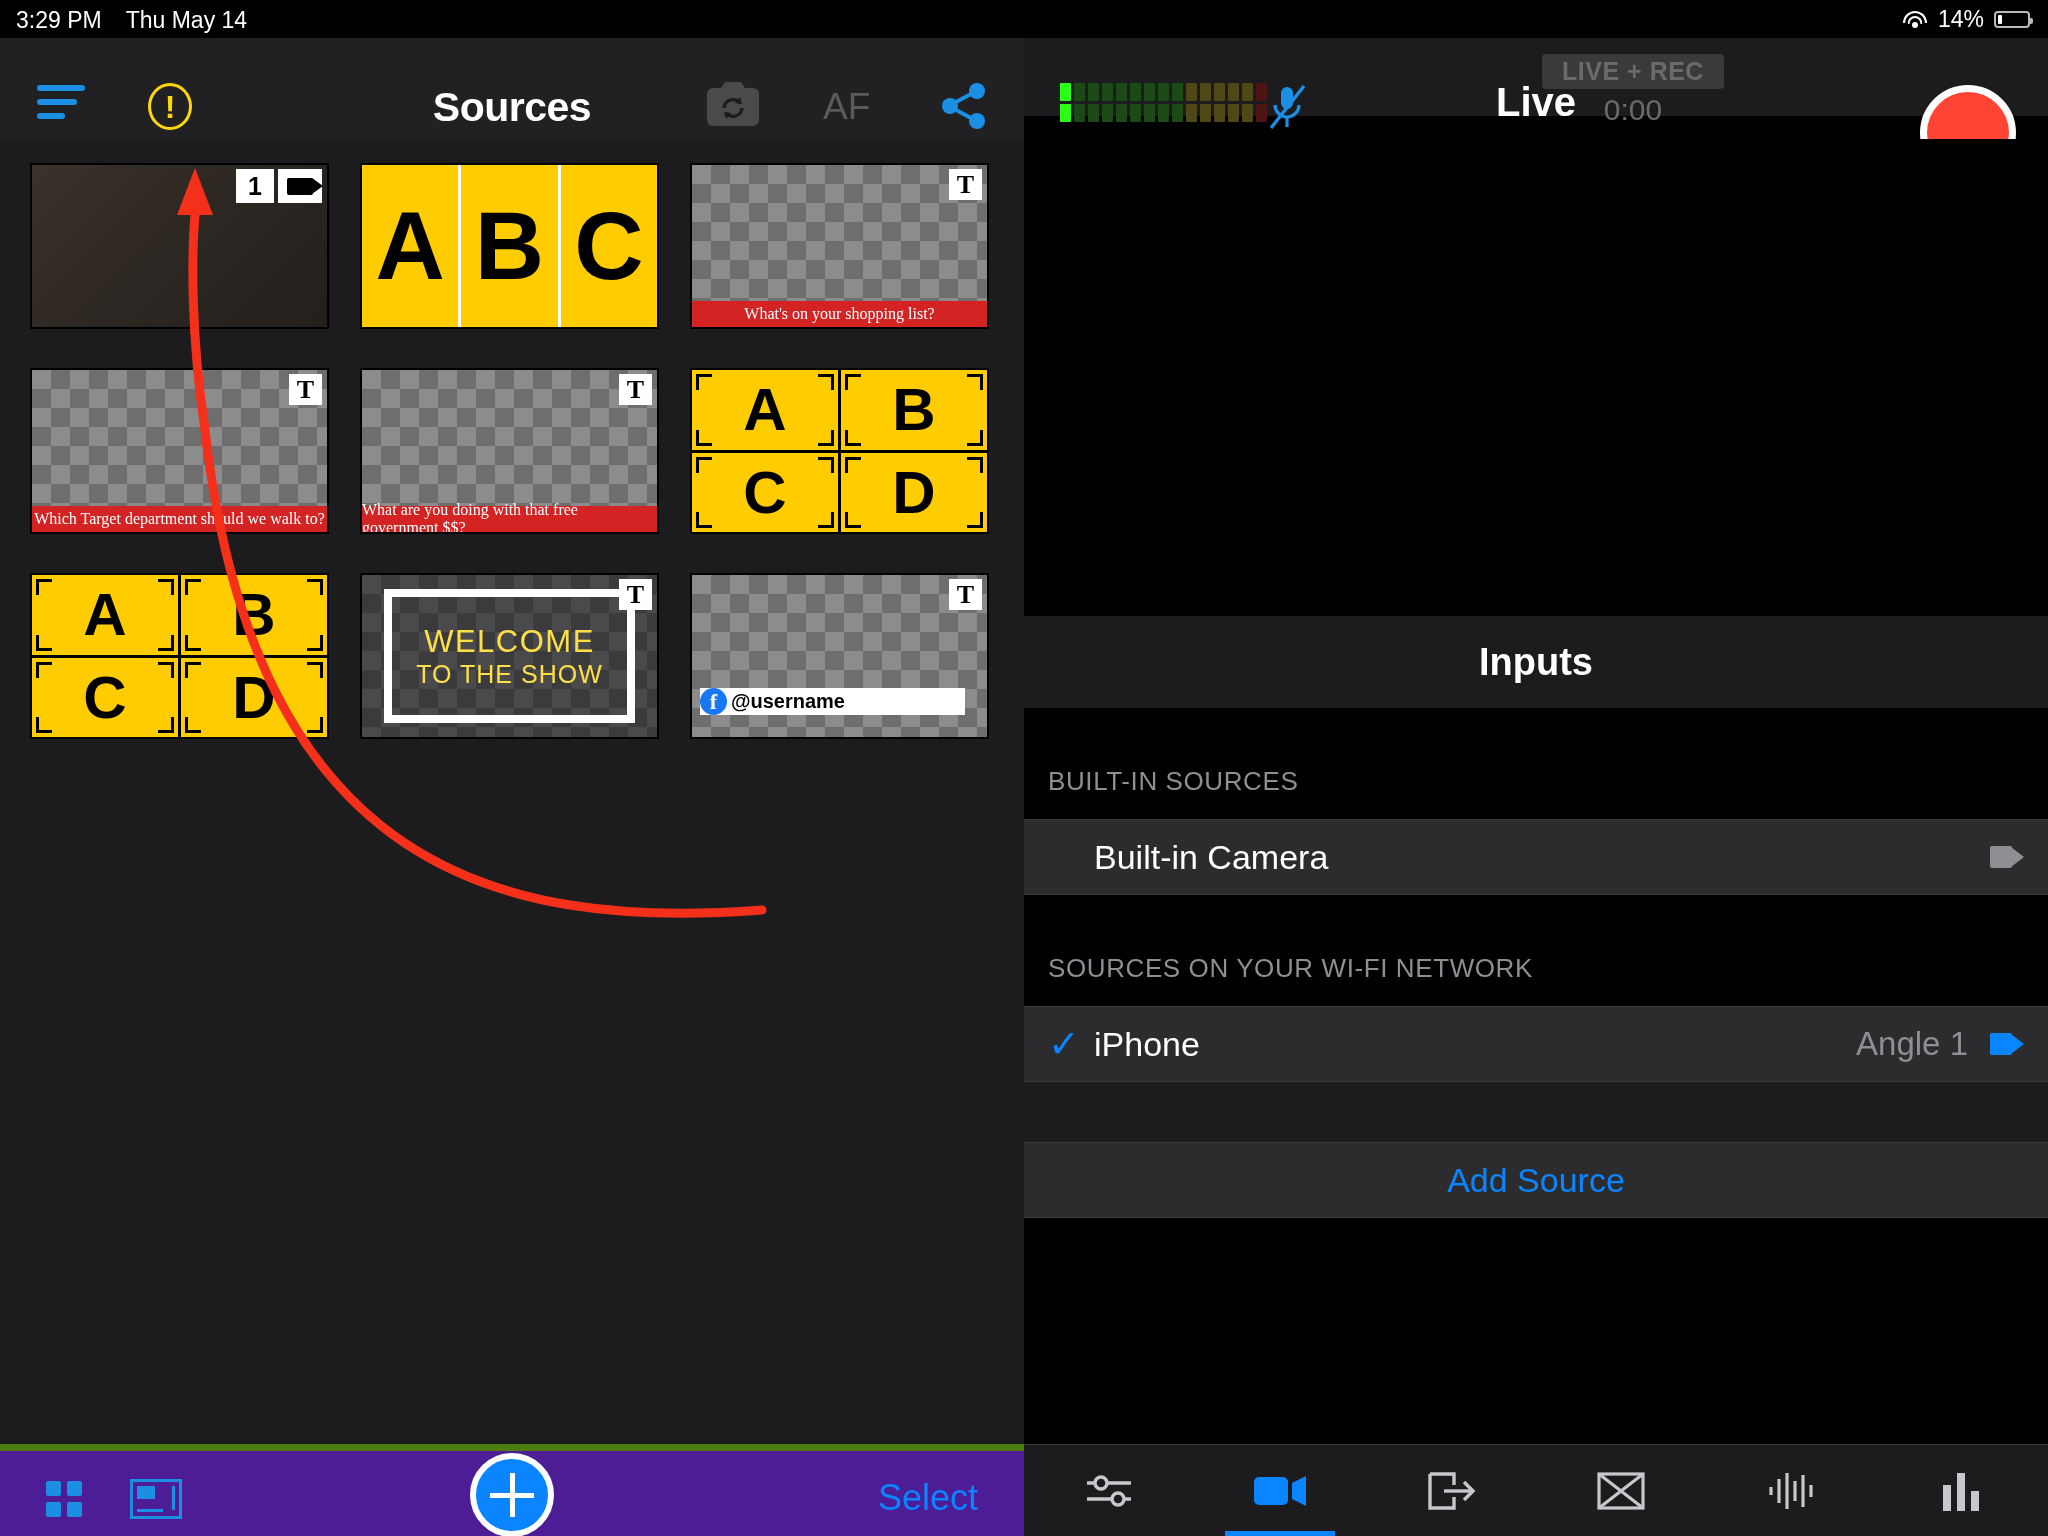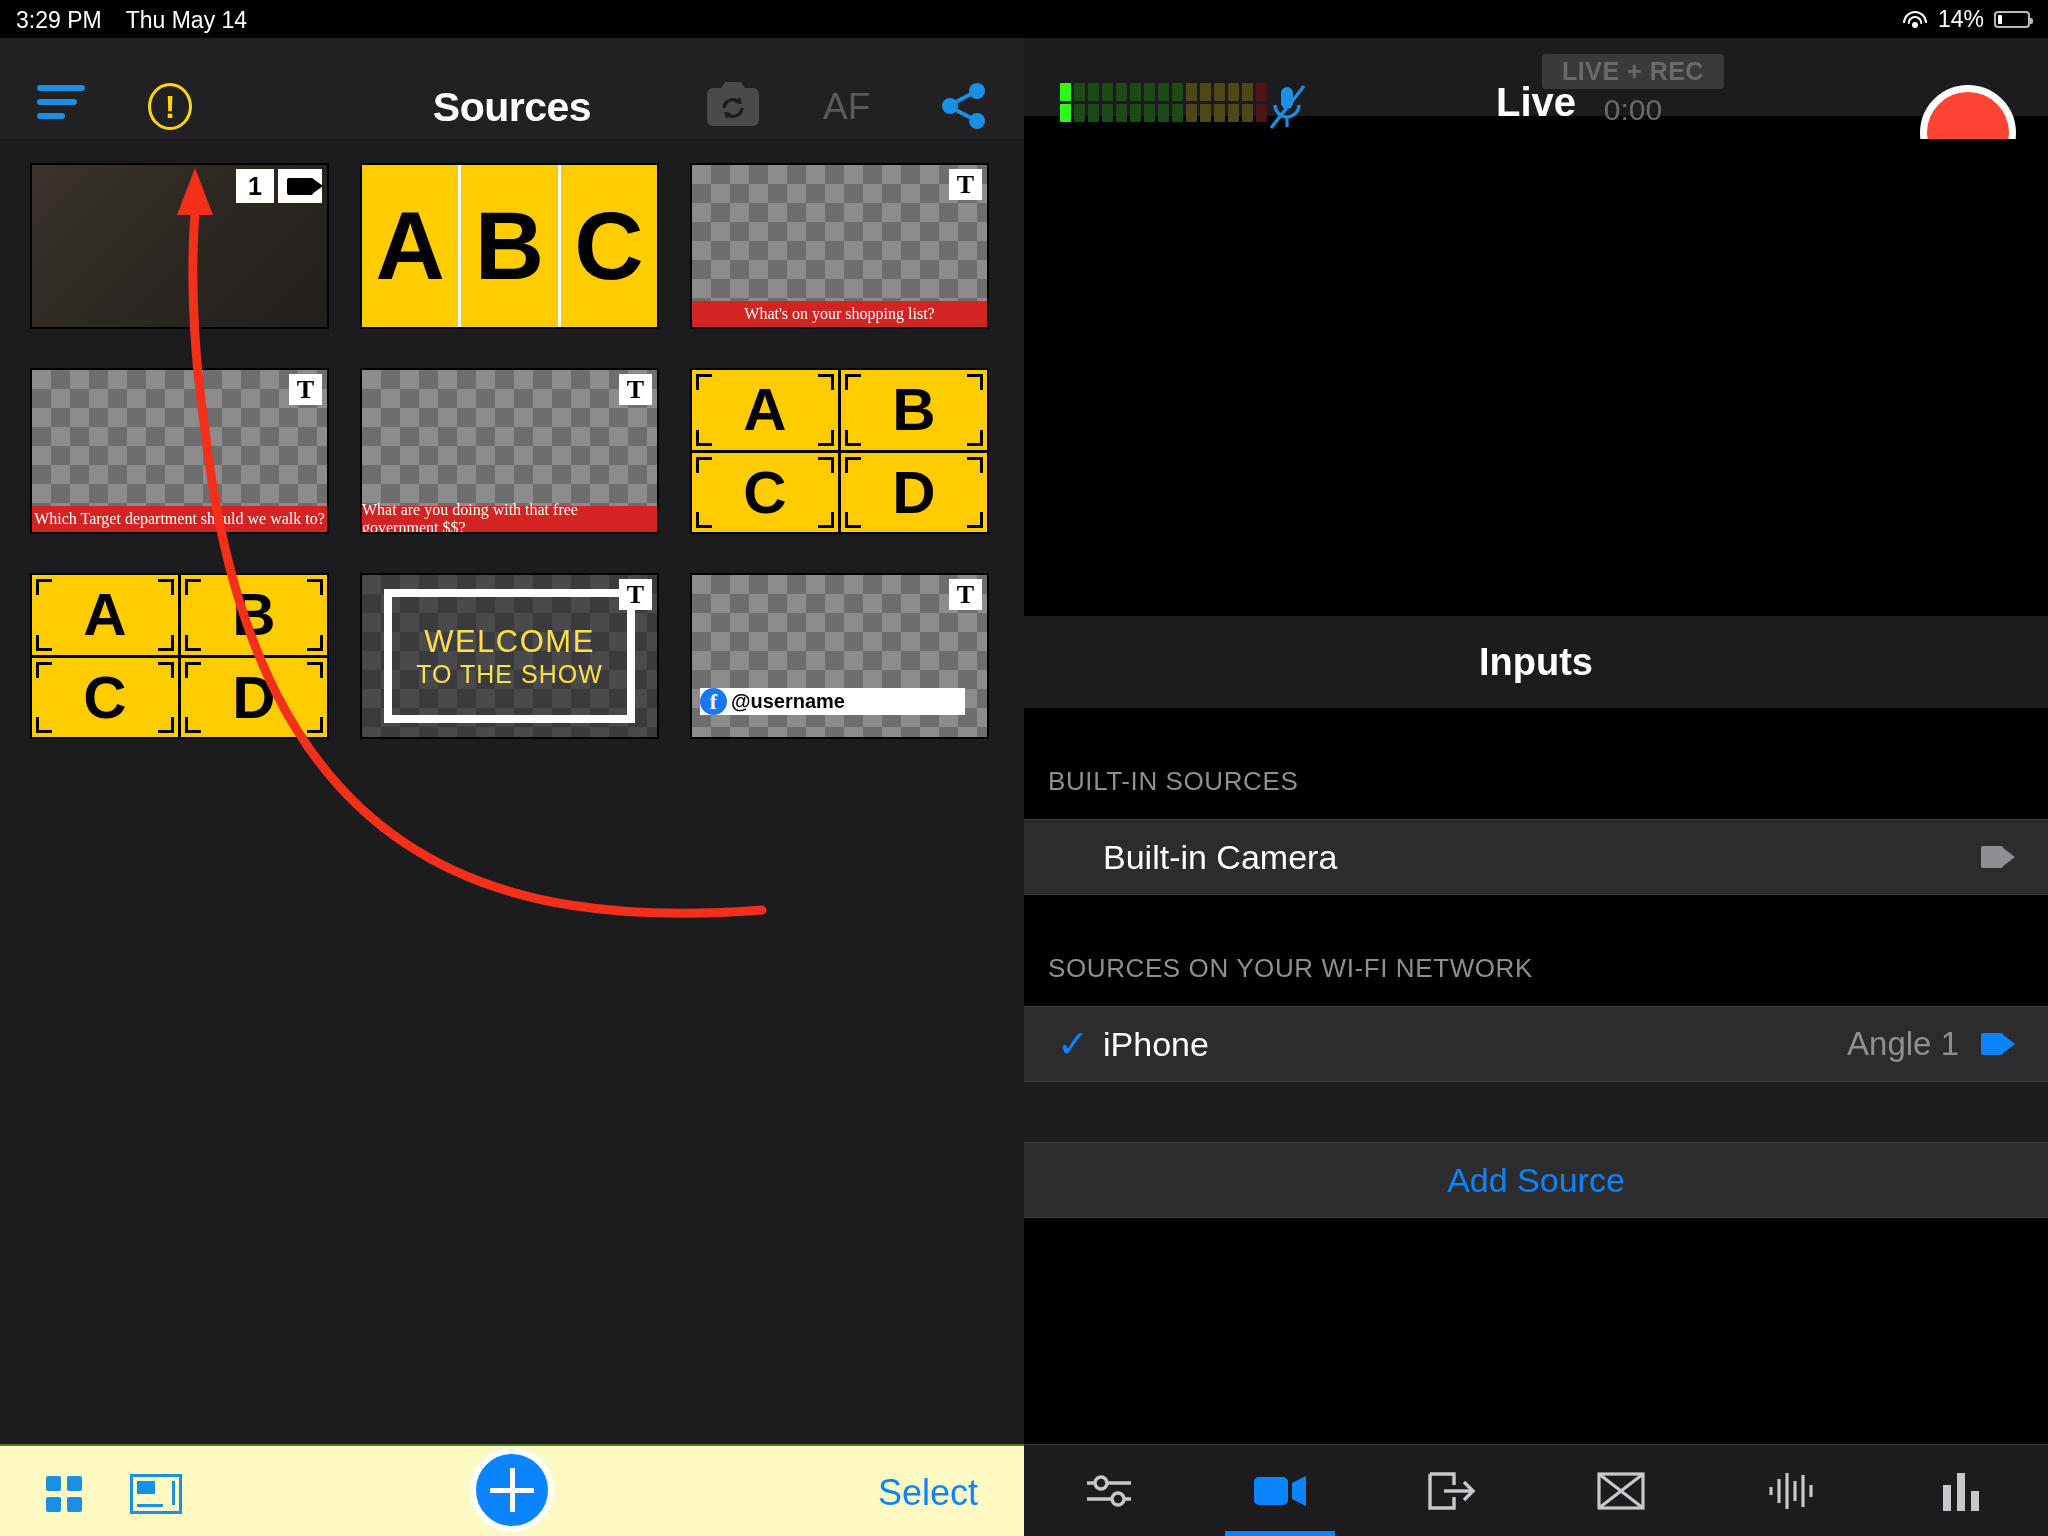--- a/index.html
+++ b/index.html
@@ -108,21 +108,21 @@
   
   .userbar { position:absolute; left:8px; bottom:22px; width:265px; height:27px; background:#fff;
              display:flex; align-items:center; }
   .fb { width:27px; height:27px; border-radius:50%; background:#1877f2; color:#fff;
         font-family:"Liberation Serif", serif; font-weight:bold; font-size:22px;
         display:flex; align-items:center; justify-content:center; flex:none; margin-right:4px;}
   .userbar .uname { color:#000; font-size:20px; font-weight:bold; }
 
   
   #lbottom { position:absolute; bottom:0; left:0; width:1024px; height:92px;
-             background:#fef9c3; border-top:2px solid #4d7c0f; }
+             background:#4c1d95; border-top:7px solid #4d7c0f; }
   #grid-icon { position:absolute; left:46px; top:30px; width:36px; height:36px;
                display:grid; grid-template-columns:1fr 1fr; grid-template-rows:1fr 1fr; gap:6px; }
   #grid-icon i { background:#1a8fe3; border-radius:2px; }
   #layout-icon { position:absolute; left:130px; top:28px; width:52px; height:40px;
                  border:3px solid #1a8fe3; }
   #layout-icon i { position:absolute; background:#1a8fe3; }
   #layout-icon i.a { left:4px; top:4px; width:18px; height:13px; }
   #layout-icon i.b { left:4px; bottom:4px; width:26px; height:3px; }
   #layout-icon i.c { right:4px; top:4px; width:3px; height:24px; }
   #plus-btn { position:absolute; left:512px; top:44px; transform:translate(-50%,-50%);
@@ -150,21 +150,21 @@
   
   #preview { position:absolute; top:101px; left:0; width:1024px; height:477px; background:#000; }
 
   
   #inputs-title { position:absolute; top:578px; left:0; width:1024px; height:92px;
                   color:#fff; font-size:38px; font-weight:bold; text-align:center;
                   line-height:92px; background:#1c1c1e; }
   .sec-hdr { color:#8e8e93; font-size:26px; letter-spacing:0.6px; padding-left:24px; }
   .divider { height:1px; background:#3a3a3c; }
   .row-item { height:74px; background:#2c2c2e; display:flex; align-items:center;
-              padding:0 33px; color:#fff; font-size:34px; }
+              padding:0 24px; color:#fff; font-size:34px; }
   .row-item .chk { color:#0a84ff; font-size:38px; width:46px; }
   .row-item .spacer { flex:1; }
   .row-item .angle { color:#8e8e93; font-size:33px; margin-right:22px; }
   .cam-sm { width:34px; height:22px; position:relative; }
   .cam-sm .b { position:absolute; left:0; top:0; width:22px; height:22px; border-radius:2px; }
   .cam-sm .t { position:absolute; right:0; top:1px; border-top:10px solid transparent;
                border-bottom:10px solid transparent; border-left:13px solid currentColor; }
 
   
   #rbottom { position:absolute; bottom:0; left:0; width:1024px; height:92px;

